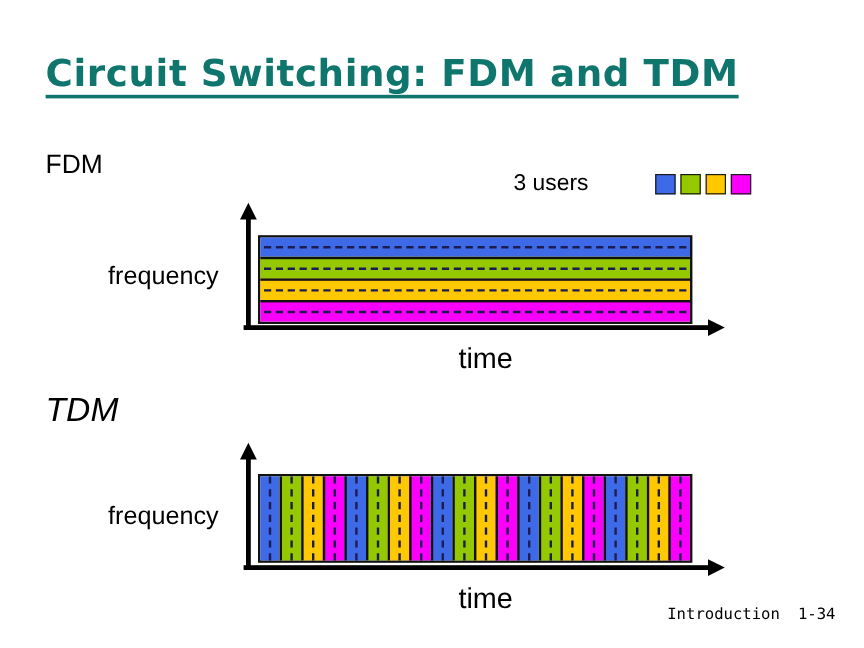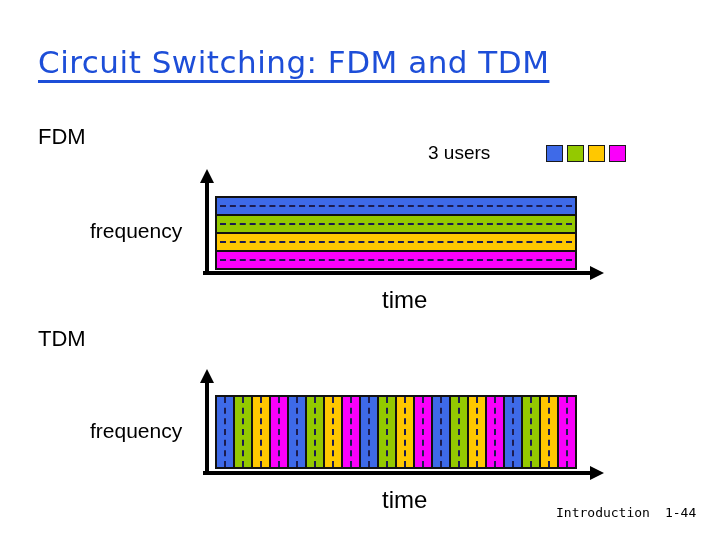--- a/index.html
+++ b/index.html
@@ -2,30 +2,30 @@
 <html><head>
 <meta charset="utf-8">
 <style>
   html,body{margin:0;padding:0;background:#888;}
   .slide{
     position:relative;width:720px;height:540px;background:#ffffff;
     font-family:"Liberation Sans",sans-serif;color:#000;overflow:hidden;
   }
   .title{
     position:absolute;left:38px;top:44px;
-    font-family:"DejaVu Sans",sans-serif;font-weight:normal;font-size:31px;letter-spacing:.5px;
-    color:#1d4ed8;text-decoration:underline;text-decoration-thickness:3px;text-underline-offset:7px;
+    font-family:"DejaVu Sans",sans-serif;font-weight:bold;font-size:31px;letter-spacing:.5px;
+    color:#0f766e;text-decoration:underline;text-decoration-thickness:3px;text-underline-offset:7px;
     white-space:nowrap;
     text-align:center;
   }
   .lbl{position:absolute;color:#000;white-space:nowrap;}
   .example-heading{left:428px;top:106px;font-size:19px;}
   .users-label{left:428px;top:142px;font-size:19px;}
   .fdm-label{left:38px;top:124px;font-size:22px;}
-  .tdm-label{left:38px;top:326px;font-size:22px;}
+  .tdm-label{left:38px;top:326px;font-size:28px;font-style:italic;}
   .freq-fdm{left:90px;top:219px;font-size:21px;}
   .time-fdm{left:382px;top:286px;font-size:24px;}
   .freq-tdm{left:90px;top:419px;font-size:21px;}
   .time-tdm{left:382px;top:486px;font-size:24px;}
 
   .legend{position:absolute;left:546px;top:145px;display:flex;gap:4px;}
   .swatch{width:17px;height:17px;border:1px solid #1a1a1a;box-sizing:border-box;}
 
   .yaxis{position:absolute;width:4px;background:#000;}
   .xaxis{position:absolute;height:4px;background:#000;}
@@ -167,16 +167,16 @@
       </div>
       <div class="slot" style="background: rgb(250, 0, 250);">
         <div class="vdash"></div>
       </div>
     </div>
   <div class="lbl freq-tdm">frequency</div>
   <div class="lbl time-tdm">time</div>
 
   <div class="footer">
     <span>Introduction</span>
-    <span>1-44</span>
+    <span>1-34</span>
   </div>
 
 </div>
 
 </body></html>

